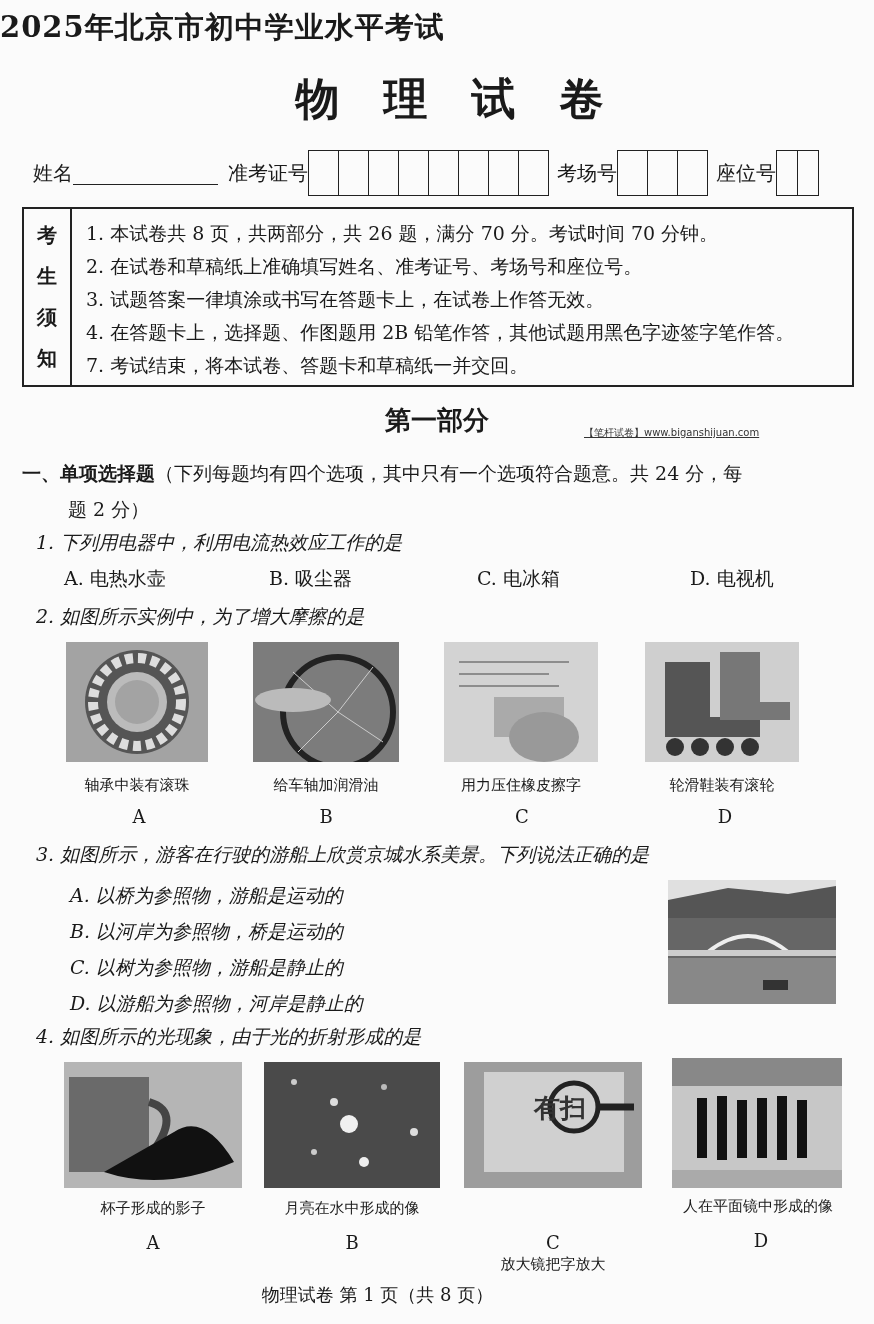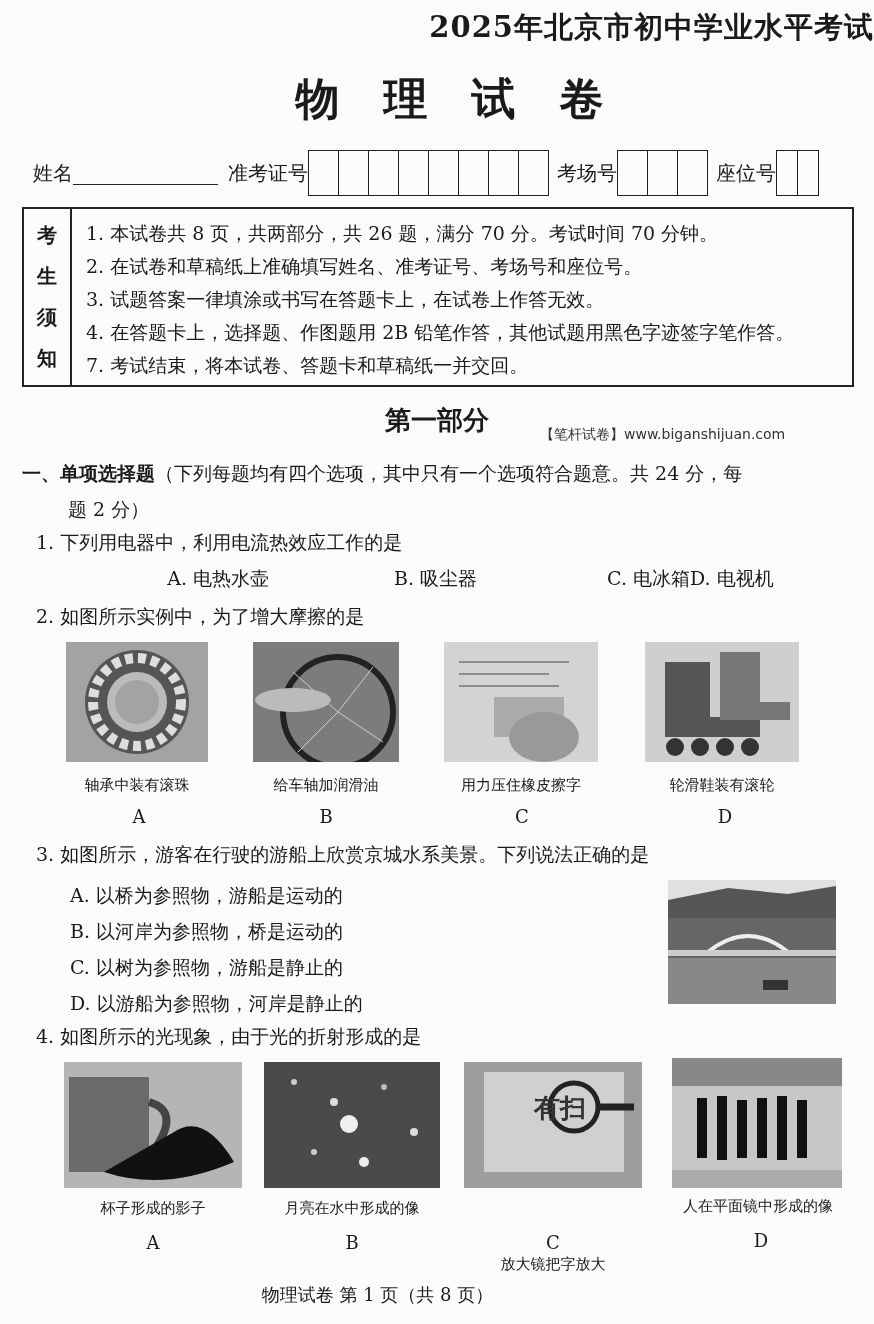--- a/index.html
+++ b/index.html
@@ -2,38 +2,38 @@
 <html><head>
 <meta charset="utf-8">
 <style>
   html, body { margin: 0; padding: 0; }
   body {
     width: 874px; height: 1324px; background: #fbfbfb; color: #1a1a1a;
     font-family: "DejaVu Serif", "Liberation Serif", serif;
     position: relative; overflow: hidden;
   }
   .abs { position: absolute; }
-  .exam-title { left: 0; width: 874px; top: 8px; text-align: right; font-size: 29px; letter-spacing: 1px; font-weight: bold; }
+  .exam-title { left: 0; width: 874px; top: 8px; text-align: left; font-size: 29px; letter-spacing: 1px; font-weight: bold; }
   .subject-title { left: 0; width: 874px; top: 70px; text-align: center; font-size: 44px; font-weight: bold; letter-spacing: 44px; padding-left: 69px; box-sizing: border-box; font-family: "DejaVu Sans", sans-serif; }
   .info-row { left: 33px; top: 150px; height: 46px; display: flex; align-items: center; font-size: 20px; }
   .info-label { white-space: nowrap; }
   .blank-line { display: inline-block; width: 145px; border-bottom: 1.5px solid #222; height: 22px; margin-right: 10px; }
   .boxes { display: inline-flex; border: 1.5px solid #222; height: 44px; margin-right: 8px; }
   .boxes span { width: 29px; border-right: 1.5px solid #222; display: inline-block; }
   .boxes span:last-child { border-right: none; }
   .notice { left: 22px; top: 207px; width: 828px; height: 176px; border: 2px solid #222; display: flex; }
   .notice-side { width: 46px; border-right: 2px solid #222; display: flex; flex-direction: column; justify-content: space-around; align-items: center; padding: 6px 0; font-size: 20px; font-weight: bold; }
   .notice-list { flex: 1; padding: 8px 0 0 14px; font-size: 19px; line-height: 33px; }
   .section-title { left: 0; width: 874px; top: 403px; text-align: center; font-size: 26px; font-weight: bold; font-family: "DejaVu Sans", sans-serif; }
-  .watermark { left: 540px; top: 426px; font-size: 14px; font-family: "DejaVu Sans", sans-serif; color: #333; }
+  .watermark { left: 584px; top: 426px; font-size: 10px; font-family: "DejaVu Sans", sans-serif; color: #333; text-decoration: underline; }
   .part-head { left: 22px; top: 455px; width: 830px; font-size: 19px; line-height: 36px; }
   .part-head b { font-family: "DejaVu Sans", sans-serif; }
-  .q { font-size: 19px; }
+  .q { font-size: 19px; font-style: italic; }
   .opts { display: flex; font-size: 19px; }
-  .opt { white-space: nowrap; text-align: right; }
+  .opt { white-space: nowrap; }
   .img-box { position: absolute; background: #d946ef; overflow: hidden; }
   .cap { position: absolute; font-size: 15px; text-align: center; white-space: nowrap; }
   .letter { position: absolute; font-size: 18px; text-align: center; width: 30px; }
   .footer { left: 0; width: 755px; top: 1283px; text-align: center; font-size: 18px; }
   svg { display: block; }
 </style>
 </head>
 <body>
 
 <div class="abs exam-title">2025年北京市初中学业水平考试</div>

